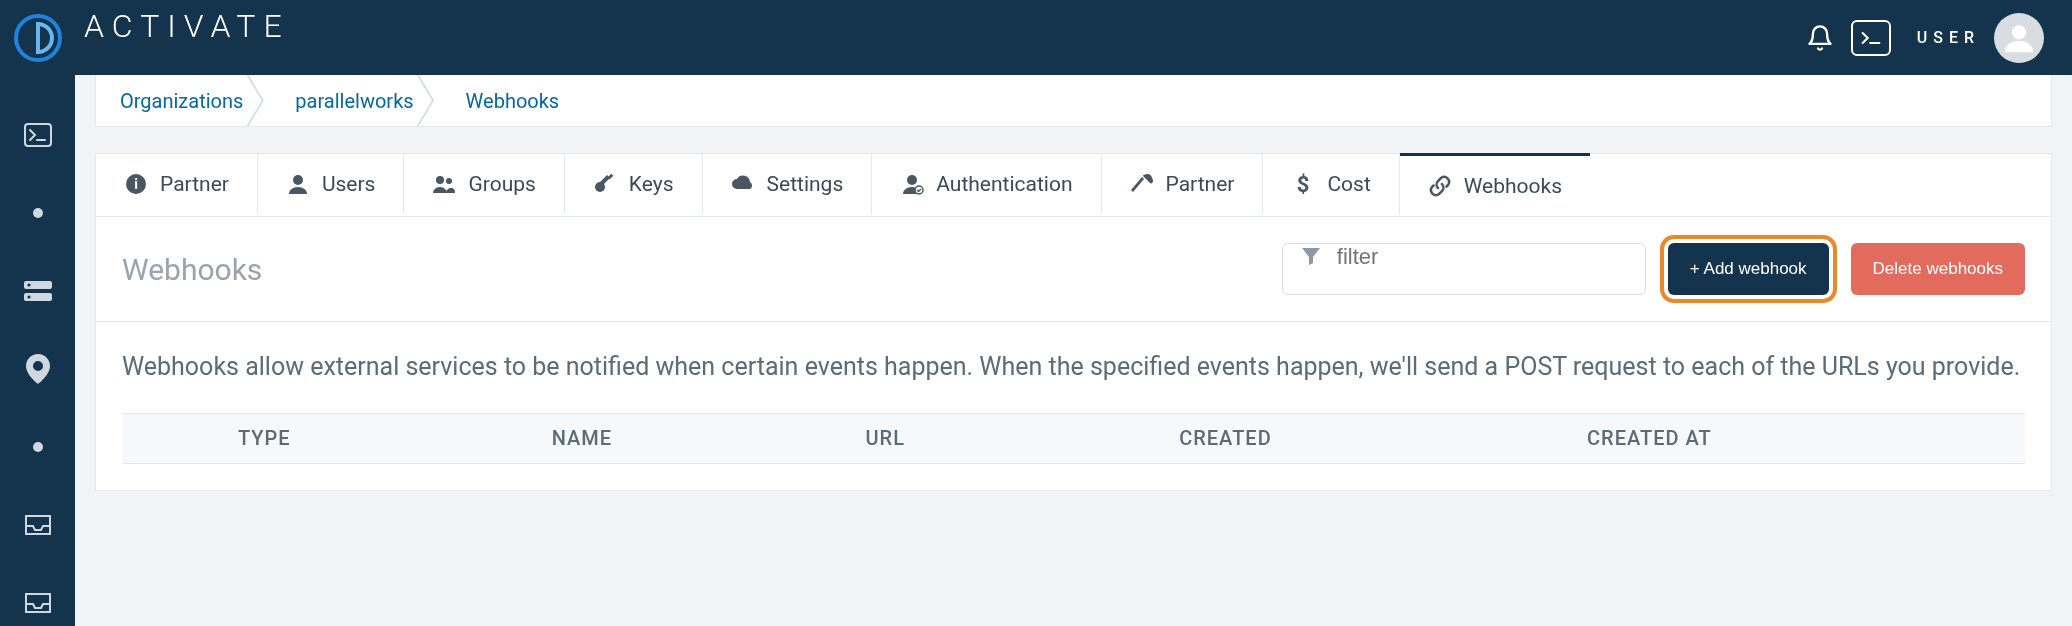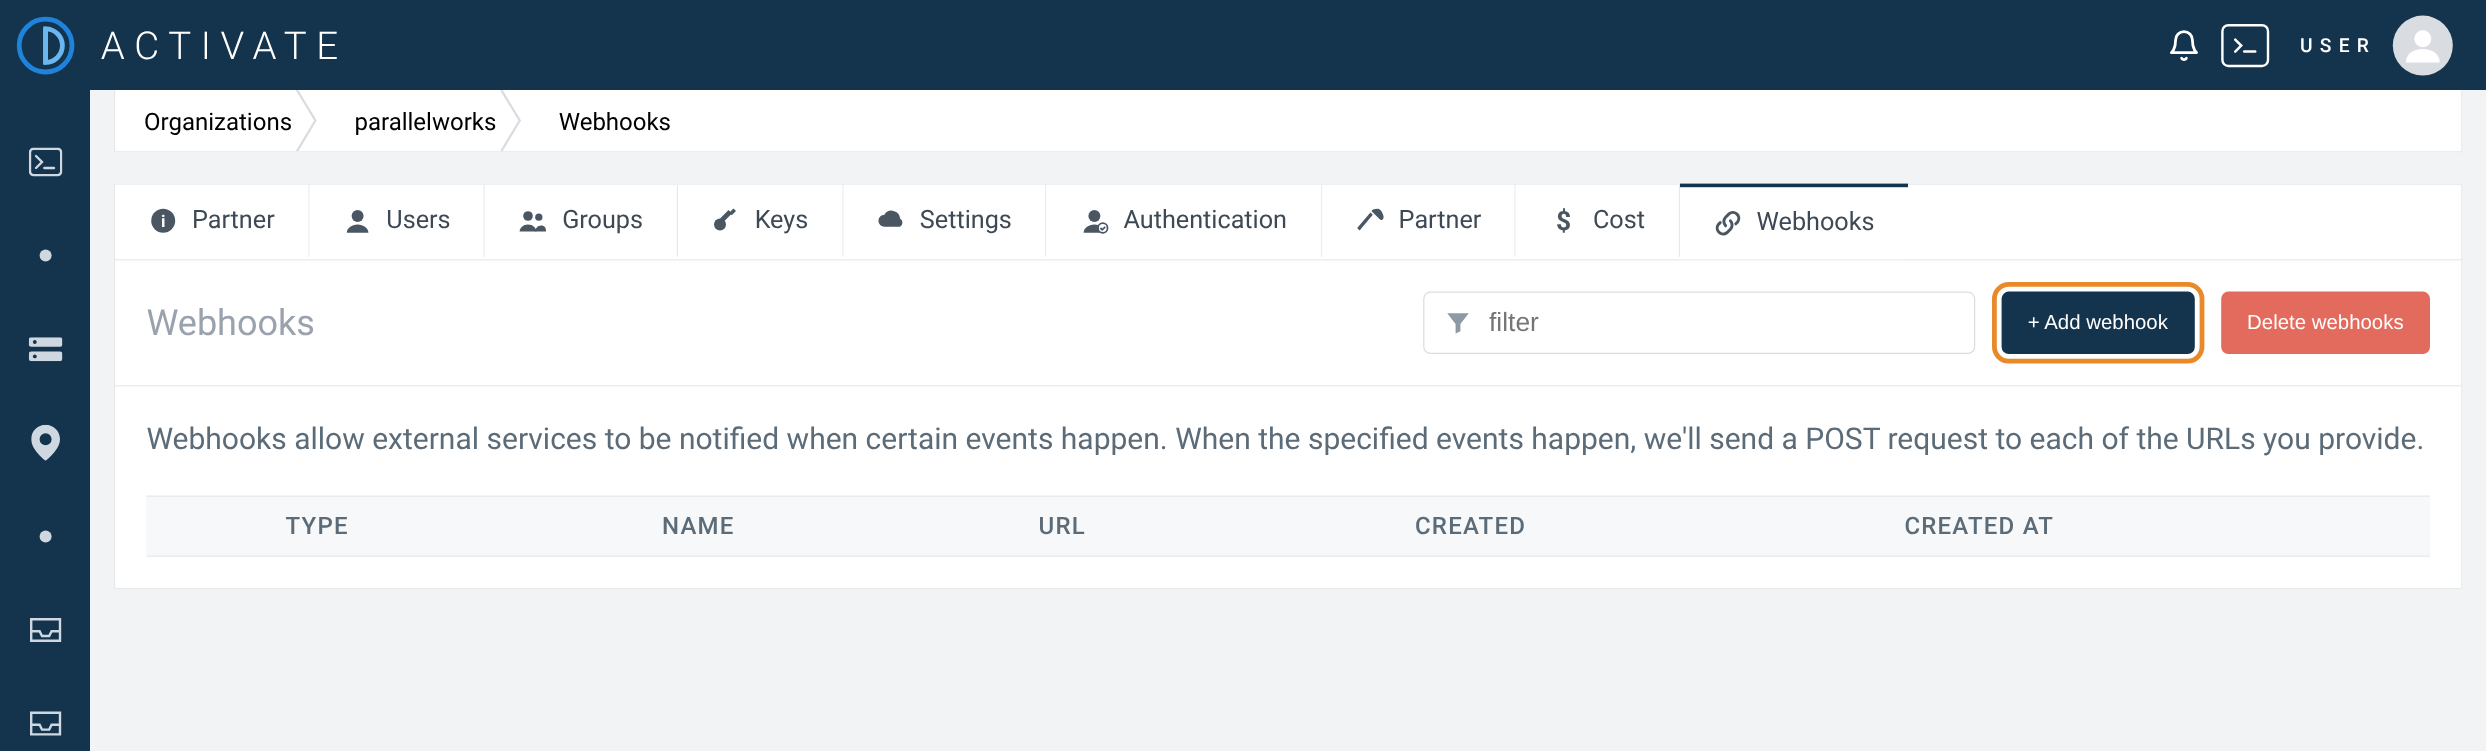--- a/index.html
+++ b/index.html
@@ -17,38 +17,38 @@
   .app { display:flex; flex-direction:column; width:2072px; height:626px; overflow:hidden; }
 
   
   .topbar {
     height:75px;
     background:var(--navy);
     display:flex; align-items:center;
     color:#fff;
     padding-right:28px;
   }
-  .logo-wrap { display:flex; align-items:center; gap:18px; padding-left:10px;}
+  .logo-wrap { display:flex; align-items:flex-start; gap:18px; padding-left:10px;}
   .brand-title { font-size:32px; font-weight:300; letter-spacing:8px; line-height:1;}
   .topbar-spacer { flex:1; }
   .topbar-icon { width:46px; height:46px; display:flex; align-items:center; justify-content:center; color:#fff; cursor:pointer; }
   .terminal-btn { border:2px solid #fff; border-radius:6px; width:40px; height:36px; display:flex; align-items:center; justify-content:center; margin:0 8px;}
   .user-label { font-size:16px; letter-spacing:6px; margin:0 14px 0 18px; font-weight:500;}
   .avatar-circle { width:50px; height:50px; border-radius:50%; background:#d9dde2; display:flex; align-items:center; justify-content:center; }
   .avatar-circle svg { width:34px; height:34px; fill:#fff; }
 
   
   .body { flex:1; display:flex; min-height:0; }
   .leftbar { width:75px; background:var(--navy); display:flex; flex-direction:column; align-items:center; padding-top:40px; gap:38px; }
   .leftbar .nav-item { width:40px; height:40px; display:flex; align-items:center; justify-content:center; color:#cfd8e1; cursor:pointer; }
   .nav-dot { width:10px; height:10px; border-radius:50%; background:#cfd8e1; }
   .content { flex:1; background:#f1f3f5; padding:0 20px 20px 20px; overflow:hidden; }
 
   
-  .breadcrumbs { display:flex; align-items:center; background:#fff; border:1px solid var(--light-border); border-top:none; height:52px; padding:0 8px; font-size:20px; color:#000000;}
+  .breadcrumbs { display:flex; align-items:center; background:#fff; border:1px solid var(--light-border); border-top:none; height:52px; padding:0 8px; font-size:20px; color:#0369a1;}
   .crumb { position:relative; padding:0 30px 0 22px; height:100%; display:flex; align-items:center; cursor:pointer; }
   .crumb:first-child { padding-left:16px; }
   .crumb::after {
     content:""; position:absolute; right:-1px; top:0; bottom:0; width:28px;
     clip-path: polygon(0 0, 55% 50%, 0 100%, 8% 100%, 63% 50%, 8% 0);
     background:var(--border);
   }
   .crumb:last-child::after { display:none; }
 
   
@@ -64,21 +64,21 @@
   .tab:last-child { border-right:none; }
   .tab.active { border-top:3px solid var(--navy); background:#fff; position:relative; top:0; margin-top:-1px; height:63px;}
   .tab svg { width:24px; height:24px; fill:#4a5763; }
 
   .section-head {
     display:flex; align-items:center; gap:20px;
     padding:18px 26px; border-bottom:1px solid var(--light-border);
   }
   .section-title { font-size:30px; font-weight:400; color:#9aa3ad; flex:0 0 auto;}
   .filter-wrap { margin-left:auto; display:flex; align-items:center; gap:14px; }
-  .filter-box { display:flex; align-items:center; border:1px solid var(--border); border-radius:6px; height:52px; width:460px; padding:0 16px; background:#fff;}
+  .filter-box { display:flex; align-items:flex-start; border:1px solid var(--border); border-radius:6px; height:52px; width:364px; padding:0 16px; background:#fff;}
   .filter-box svg { width:24px; height:24px; fill:#8d9aa6; margin-right:14px;}
   .filter-box input { border:none; outline:none; font-size:22px; color:#5b6b78; flex:1; background:transparent;}
   .btn {
     height:52px; border-radius:6px; display:flex; align-items:center; padding:0 22px;
     font-size:17px; color:#fff; cursor:pointer; border:none; white-space:nowrap;
   }
   .btn-primary { background:var(--navy); }
   .btn-danger { background:var(--danger); }
   .highlight-ring { border:4px solid #e88a2a; border-radius:14px; padding:4px; display:inline-flex;}
   .description { padding:26px; font-size:25px; line-height:1.55; color:#5b6b78; }

